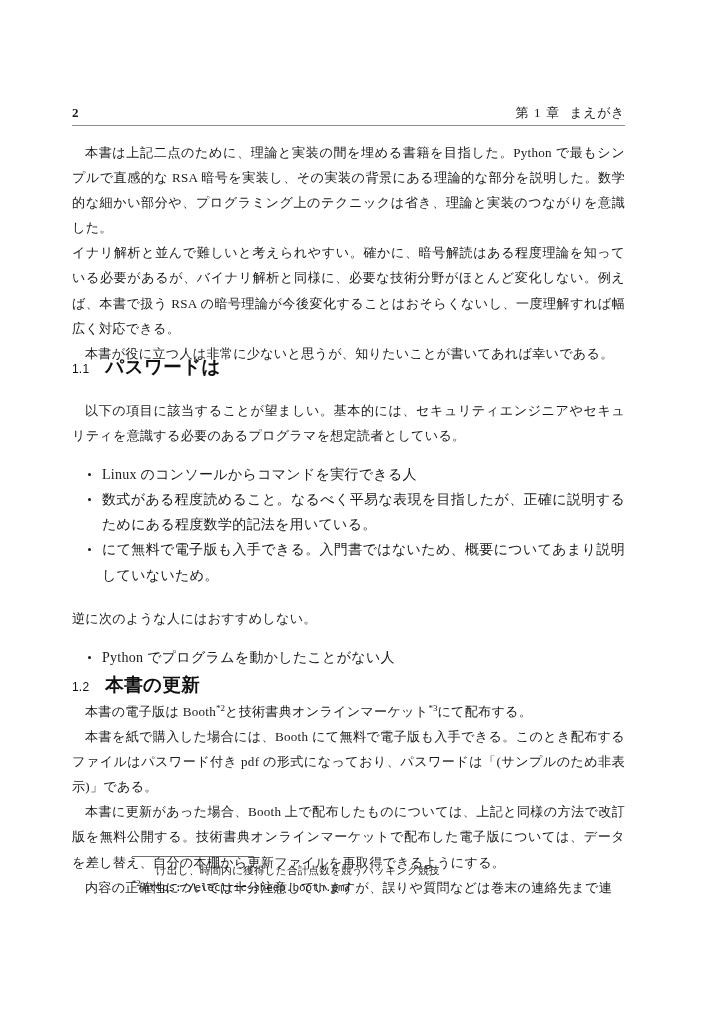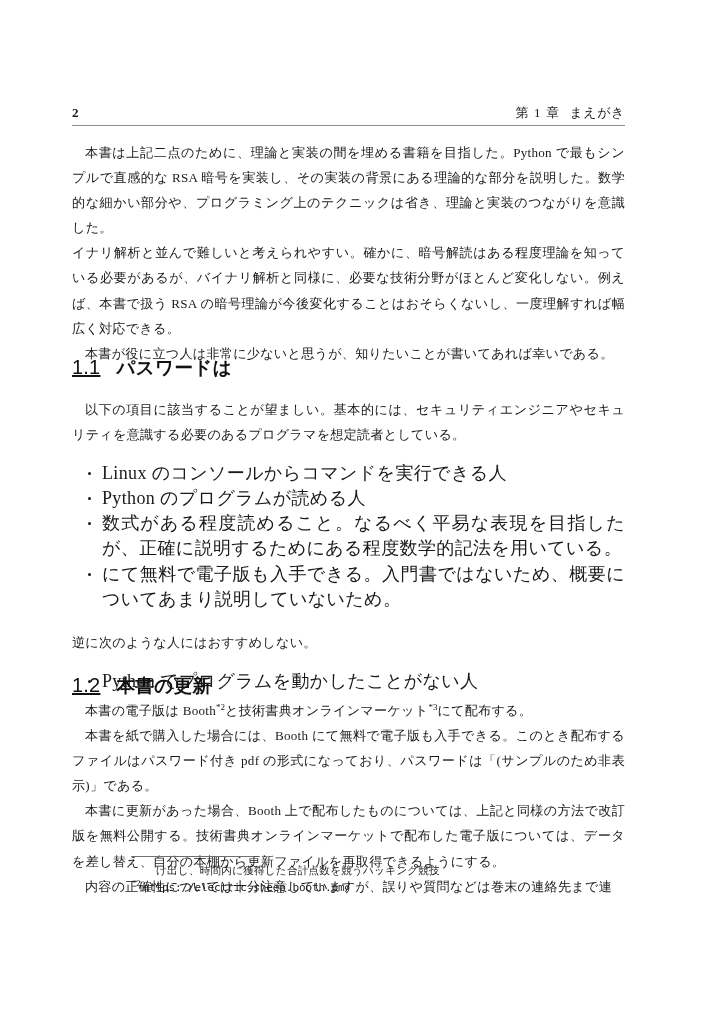--- a/index.html
+++ b/index.html
@@ -74,38 +74,37 @@
     margin: 0;
     font-family: "Liberation Sans", "DejaVu Sans", sans-serif;
     font-weight: bold;
     font-size: 18.5px;
     line-height: 24px;
     letter-spacing: 0.4px;
     color: #111;
   }
   h2.sec .num {
     font-weight: normal;
-    font-size: 20px;
+    font-size: 12px;
     letter-spacing: 0.2px;
-    text-decoration: underline;
   }
   h2.sec .sgap { display: inline-block; width: 16px; }
 
   .sec-1-1 { position: absolute; left: 0; top: 215px; }
   .sec-1-2 { position: absolute; left: 0; top: 533px; }
 
   
   ul.blist {
     margin: 0;
     padding: 0;
     list-style: none;
   }
   ul.blist li {
     position: relative;
-    font-size: 18px;
+    font-size: 14px;
     line-height: 25.1px;
     padding-left: 30px;
     text-align: justify;
     text-justify: inter-character;
     word-break: break-all;
     letter-spacing: 0.02em;
   }
   ul.blist li::before {
     content: "";
     position: absolute;
@@ -183,21 +182,20 @@
       <p class="para">本書が役に立つ人は非常に少ないと思うが、知りたいことが書いてあれば幸いである。</p>
     </div>
 
     <div class="blk sec-1-1">
       <h2 class="sec"><span class="num">1.1</span><span class="sgap"></span><span>パスワードは</span></h2>
 
       <p class="para" style="margin-top:17px;">以下の項目に該当することが望ましい。基本的には、セキュリティエンジニアやセキュリティを意識する必要のあるプログラマを想定読者としている。</p>
 
       <ul class="blist" style="margin-top:14px;">
         <li>Linux のコンソールからコマンドを実行できる人</li>
-        <li>Python のプログラムが読める人</li>
         <li>数式がある程度読めること。なるべく平易な表現を目指したが、正確に説明するためにある程度数学的記法を用いている。</li>
         <li>にて無料で電子版も入手できる。入門書ではないため、概要についてあまり説明していないため。</li>
       </ul>
 
       <p class="para noindent" style="margin-top:18px;">逆に次のような人にはおすすめしない。</p>
 
       <ul class="blist" style="margin-top:14px;">
         <li>Python でプログラムを動かしたことがない人</li>
       </ul>
     </div>

